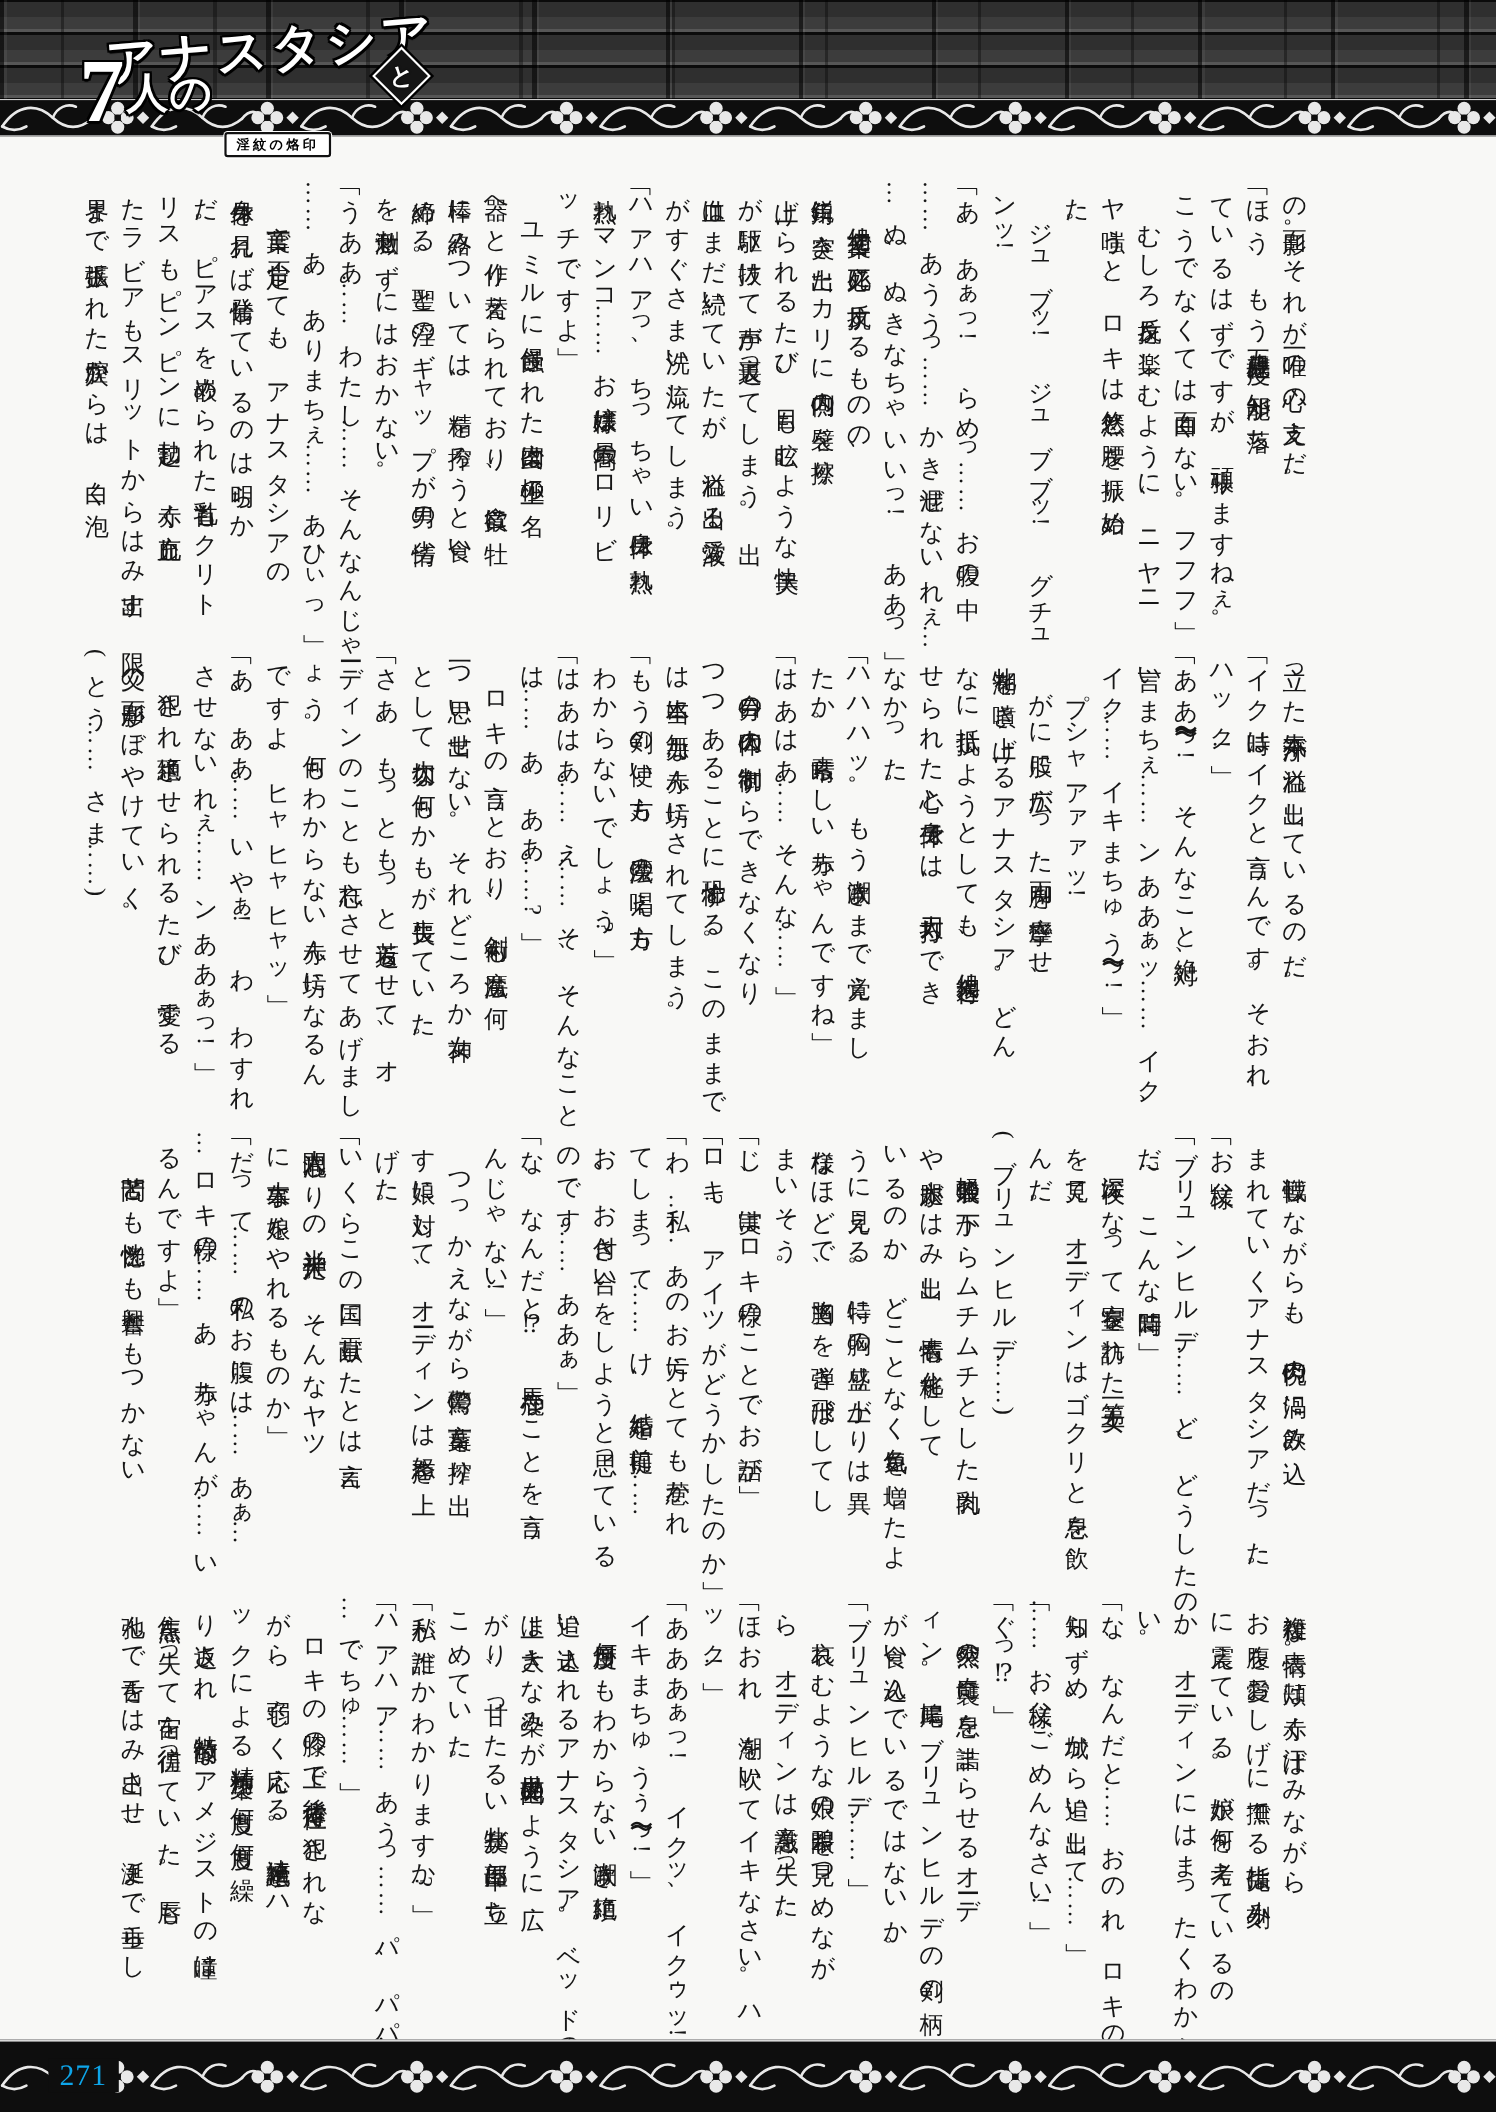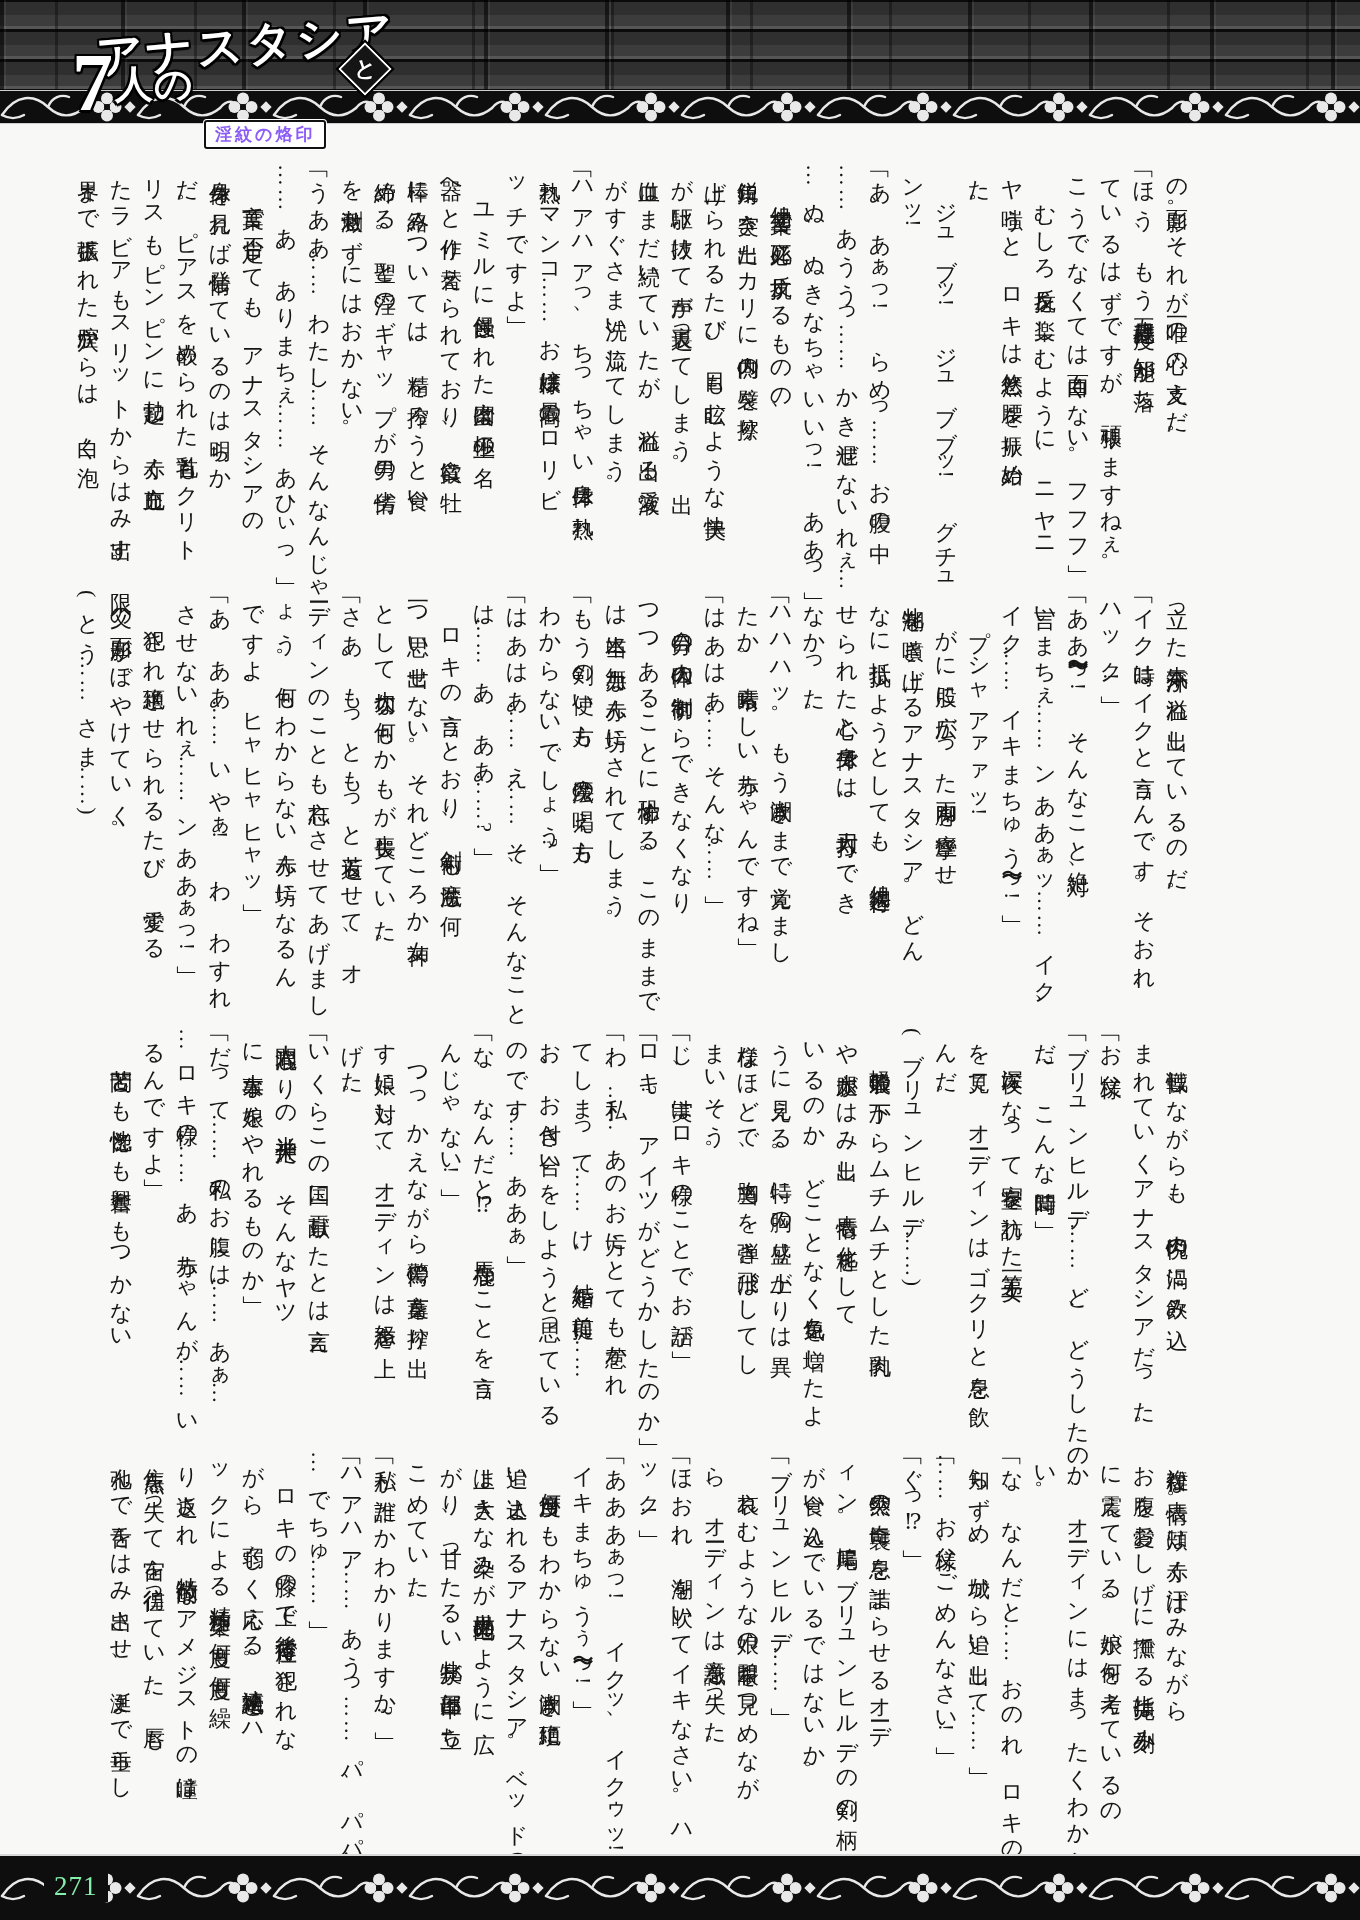--- a/index.html
+++ b/index.html
@@ -58,40 +58,40 @@
   .logo-num{font-size:82px;font-weight:bold;line-height:.85;}
   .logo-hito{font-size:38px;font-weight:bold;padding:0 2px 8px 2px;letter-spacing:1px;}
   .logo-megami-wrap{position:relative;padding-top:16px;}
   .logo-ruby{
     position:absolute;top:2px;left:8px;font-size:13px;font-weight:bold;letter-spacing:9px;white-space:nowrap;
   }
   .logo-megami{font-size:66px;font-weight:bold;line-height:.95;letter-spacing:2px;}
   .logo-subtitle{
     position:absolute;left:134px;top:116px;
     background:#fff;border:2px solid #111;border-radius:3px;
-    padding:1px 9px;font-size:17px;font-weight:bold;letter-spacing:3px;color:#8b5cf6;
+    padding:1px 9px;font-size:12px;font-weight:bold;letter-spacing:3px;color:#000000;
     white-space:nowrap;box-shadow:0 0 0 1px #fff;
   }
 
   
   .band{
     position:absolute;right:166px;height:424px;
     writing-mode:vertical-rl;text-orientation:mixed;
     font-size:22px;letter-spacing:2.4px;color:var(--ink);
   }
   .band .col{line-height:33px;white-space:nowrap;}
   .band-1{top:164px;}
   .band-2{top:590px;}
   .band-3{top:1028px;}
   .band-4{top:1451px;}
 
   
   .page-number{
     position:absolute;left:44px;bottom:18px;z-index:6;
-    color:#86efac;font-size:27px;letter-spacing:1px;
+    color:#0ea5e9;font-size:27px;letter-spacing:1px;
     background:var(--band-bg);padding:0 10px;
   }
 </style>
 </head>
 <body>
 
 <div class="page">
 
   <div class="brick-strip"></div>
   <div class="ornament-band top">

